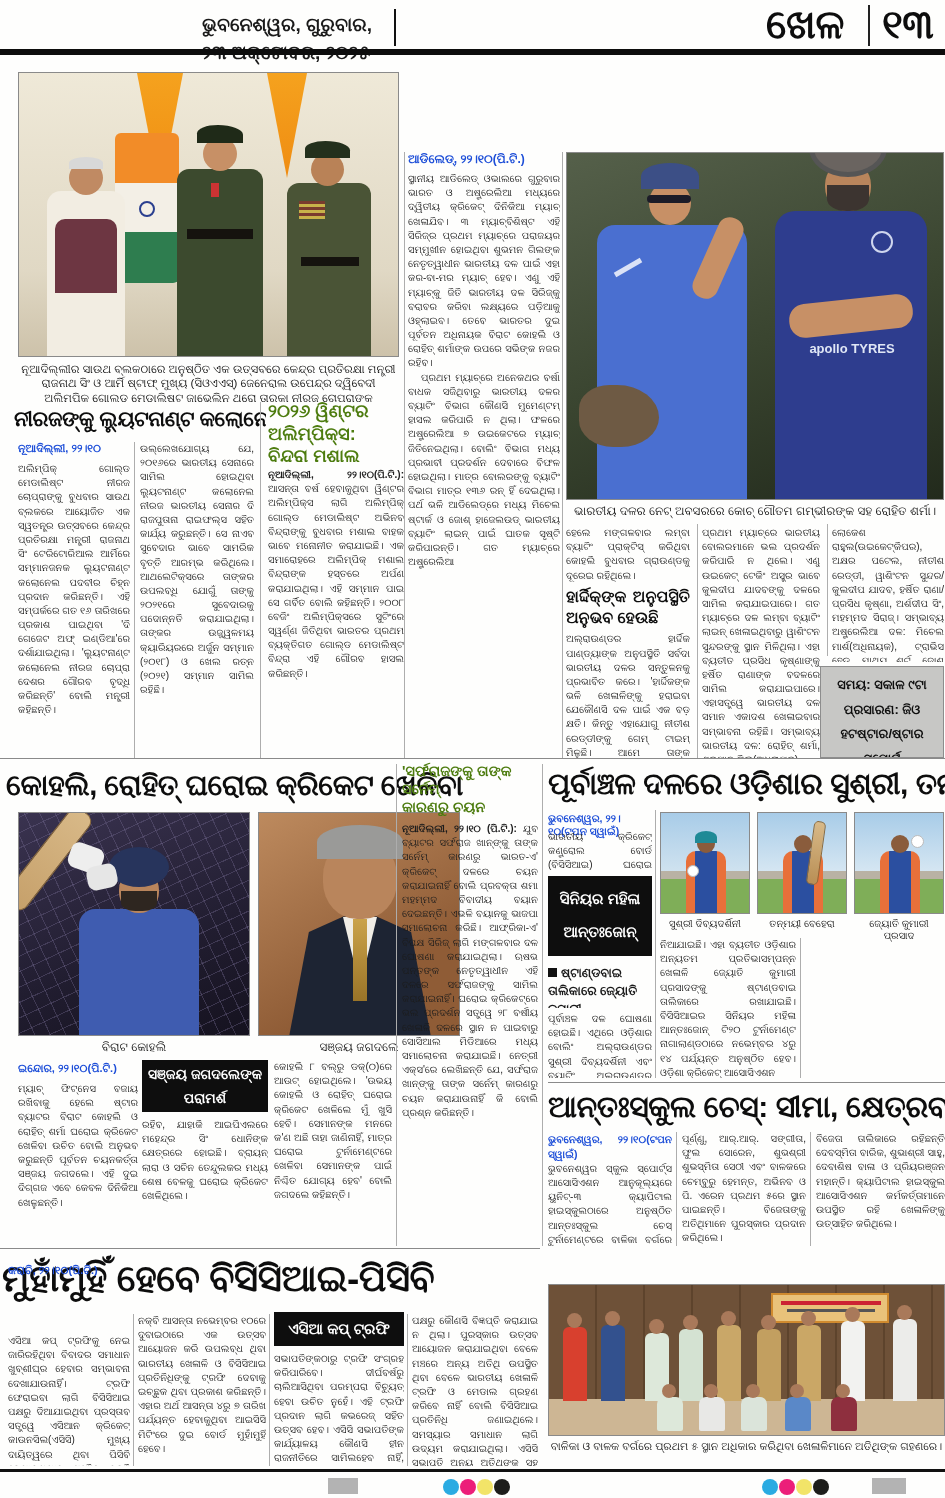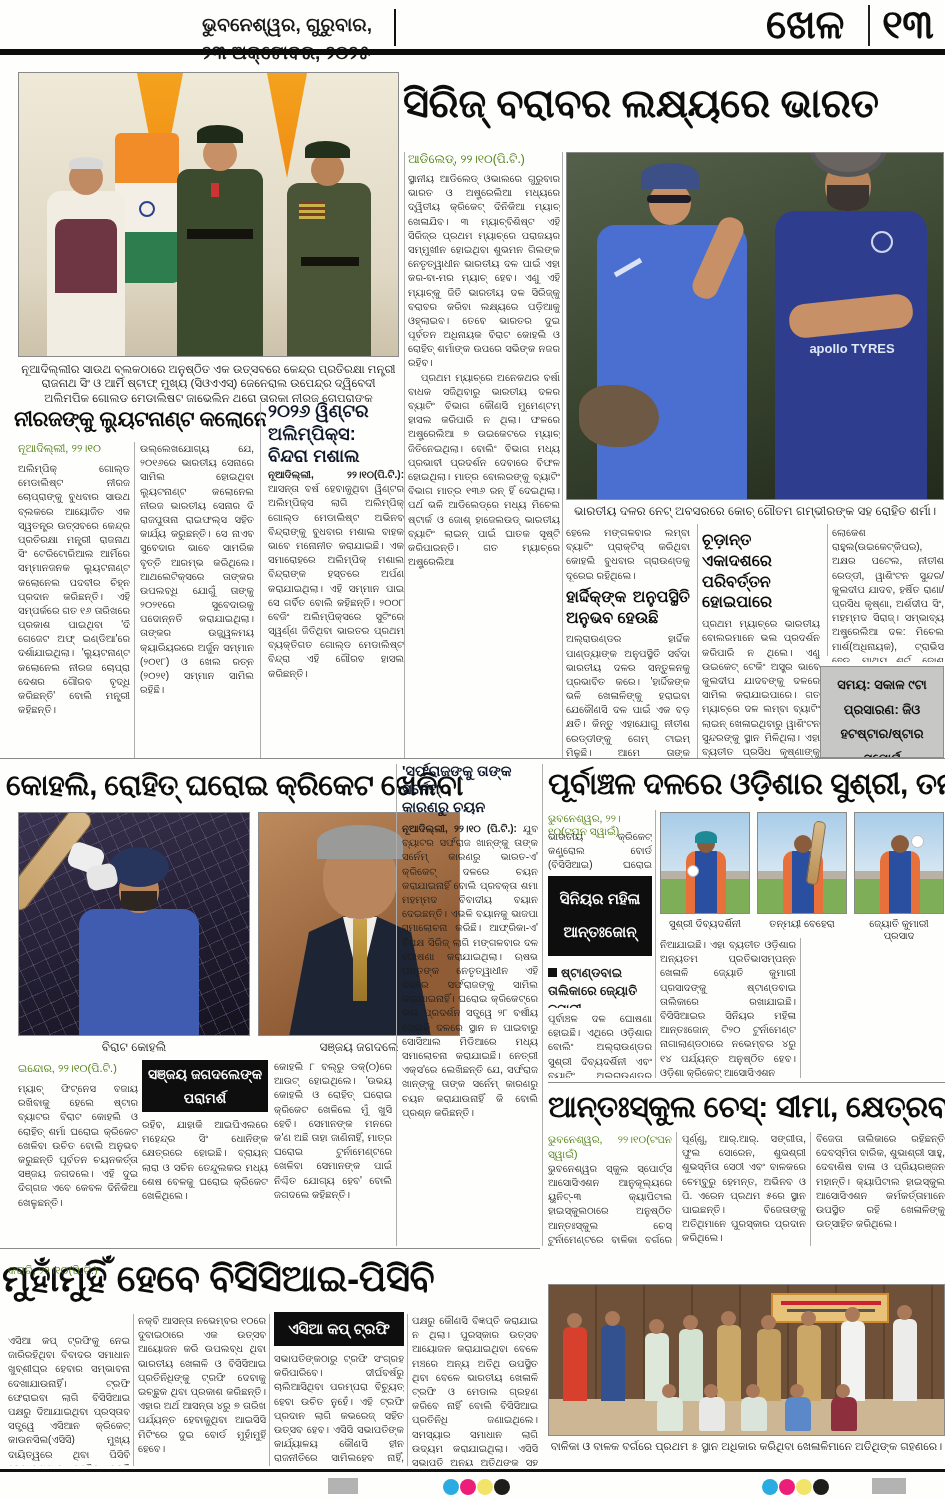--- a/index.html
+++ b/index.html
@@ -1,22 +1,22 @@
 <!DOCTYPE html>
 <html><head>
 <meta charset="utf-8">
 <style>
   * { margin:0; padding:0; box-sizing:border-box; }
   html,body { background:#ffffff; }
   .page { position:relative; width:945px; height:1498px; background:#fefefd; overflow:hidden;
           font-family:"Liberation Sans","DejaVu Sans",sans-serif; color:#1a1a1a; }
   .abs { position:absolute; }
   .hl { font-weight:900; color:#0d0d0d; white-space:nowrap; overflow:hidden; letter-spacing:-0.5px; }
-  .hl2 { font-weight:800; color:#0f172a; overflow:hidden; line-height:1.25; }
-  .dl { font-weight:normal; font-size:11px; color:#4d7c0f; }
+  .hl2 { font-weight:800; color:#4d7c0f; overflow:hidden; line-height:1.25; }
+  .dl { font-weight:bold; font-size:11px; color:#1d4ed8; }
   .art { font-size:10px; line-height:1.42; text-align:justify; overflow:hidden; color:#1c1c1c; word-break:break-word; }
   .art .ind { text-indent:13px; }
   .cap { font-size:12px; color:#161616; text-align:center; overflow:hidden; font-weight:500; }
   .capsm { font-size:10px; color:#161616; text-align:center; overflow:hidden; }
   .photo { border:1px solid #8a8a8a; overflow:hidden; background:#ccc; }
   .vr { position:absolute; width:1px; background:#adadad; }
   .hr { position:absolute; background:#8a8a8a; height:1px; }
   .box-black { background:#0e0e0e; color:#fff; text-align:center; font-weight:800; overflow:hidden; }
   .box-gray { background:#c7c7c5; border:1px solid #8d8d8d; color:#0d0d0d; text-align:center; font-weight:800; overflow:hidden; }
   .subhead { font-size:16px; font-weight:800; line-height:1.3; color:#0d0d0d; margin:4px 0 4px; overflow:hidden; }
@@ -76,21 +76,20 @@
     </div>
     <div class="abs" style="left:268px;top:110px;width:84px;height:175px;background:#4a5436;border-radius:12px 12px 0 0;">
       <div class="abs" style="left:24px;top:-30px;width:33px;height:33px;border-radius:50%;background:#b98257;"></div>
       <div class="abs" style="left:18px;top:-42px;width:45px;height:17px;border-radius:50% 60% 0 0;background:#23301c;"></div>
       <div class="abs" style="left:12px;top:18px;width:26px;height:18px;background:repeating-linear-gradient(0deg,#c8b24a 0 3px,#7a3b2e 3px 6px);"></div>
       <div class="abs" style="left:14px;top:74px;width:58px;height:9px;background:#15130e;"></div>
     </div>
   </div>
   <div class="abs cap" style="left:18px;top:362px;width:381px;height:40px;font-size:11.5px;line-height:1.25;">ନୂଆଦିଲ୍ଲୀର ସାଉଥ ବ୍ଲକଠାରେ ଅନୁଷ୍ଠିତ ଏକ ଉତ୍ସବରେ କେନ୍ଦ୍ର ପ୍ରତିରକ୍ଷା ମନ୍ତ୍ରୀ ରାଜନାଥ ସିଂ ଓ ଆର୍ମି ଷ୍ଟାଫ୍ ମୁଖ୍ୟ (ସିଓଏଏସ୍) ଜେନେରାଲ ଉପେନ୍ଦ୍ର ଦ୍ୱିବେଦୀ ଅଲିମ୍ପିକ୍ ଗୋଲ୍ଡ ମେଡାଲିଷ୍ଟ ଜାଭେଲିନ୍ ଥ୍ରୋ ତାରକା ନୀରଜ ଚୋପ୍ରାଙ୍କୁ ସମ୍ମାନଜନକ ଲ୍ୟୁଟନାଣ୍ଟ କଲୋନେଲ ଉପାଧିରେ ସମ୍ମାନିତ କରୁଛନ୍ତି।</div>
 
-  <div class="abs hl" style="left:403px;top:74px;width:540px;font-size:40px;line-height:58px;">ସିରିଜ୍ ବରାବର ଲକ୍ଷ୍ୟରେ ଭାରତ</div>
   <div class="abs dl" style="left:408px;top:152px;width:152px;font-size:12px;">ଆଡିଲେଡ୍, ୨୨।୧୦(ପି.ଟି.)</div>
   <div class="abs art" style="left:408px;top:172px;width:152px;height:586px;">
     <p>ସ୍ଥାନୀୟ ଆଡିଲେଡ୍ ଓଭାଲରେ ଗୁରୁବାର ଭାରତ ଓ ଅଷ୍ଟ୍ରେଲିଆ ମଧ୍ୟରେ ଦ୍ୱିତୀୟ କ୍ରିକେଟ୍ ଦିନିକିଆ ମ୍ୟାଚ୍ ଖେଳାଯିବ। ୩ ମ୍ୟାଚ୍‌ବିଶିଷ୍ଟ ଏହି ସିରିଜ୍‌ର ପ୍ରଥମ ମ୍ୟାଚ୍‌ରେ ପରାଜୟର ସମ୍ମୁଖୀନ ହୋଇଥିବା ଶୁଭମନ ଗିଲଙ୍କ ନେତୃତ୍ୱାଧୀନ ଭାରତୀୟ ଦଳ ପାଇଁ ଏହା କର-ବା-ମର ମ୍ୟାଚ୍ ହେବ। ଏଣୁ ଏହି ମ୍ୟାଚ୍‌କୁ ଜିତି ଭାରତୀୟ ଦଳ ସିରିଜ୍‌କୁ ବରାବର କରିବା ଲକ୍ଷ୍ୟରେ ପଡ଼ିଆକୁ ଓହ୍ଲାଇବ। ତେବେ ଭାରତର ଦୁଇ ପୂର୍ବତନ ଅଧିନାୟକ ବିରାଟ କୋହଲି ଓ ରୋହିତ୍ ଶର୍ମାଙ୍କ ଉପରେ ସଭିଙ୍କ ନଜର ରହିବ।</p>
     <p class="ind">ପ୍ରଥମ ମ୍ୟାଚ୍‌ରେ ଅନେକଥର ବର୍ଷା ବାଧକ ସଜିଥିବାରୁ ଭାରତୀୟ ଦଳର ବ୍ୟାଟିଂ ବିଭାଗ କୌଣସି ମୁମେଣ୍ଟମ୍ ହାସଲ କରିପାରି ନ ଥିଲା। ଫଳରେ ଅଷ୍ଟ୍ରେଲିଆ ୭ ଉଇକେଟରେ ମ୍ୟାଚ୍ ଜିତିନେଇଥିଲା। ବୋଲିଂ ବିଭାଗ ମଧ୍ୟ ପ୍ରଭାବୀ ପ୍ରଦର୍ଶନ ଦେବାରେ ବିଫଳ ହୋଇଥିଲା। ମାତ୍ର ବୋଲରଙ୍କୁ ବ୍ୟାଟିଂ ବିଭାଗ ମାତ୍ର ୧୩୬ ରନ୍ ହିଁ ଦେଇଥିଲା। ପର୍ଥ ଭଳି ଆଡିଲେଡ୍‌ରେ ମଧ୍ୟ ମିଚେଲ ଷ୍ଟାର୍କ ଓ ଜୋଶ୍ ହାଜେଲଉଡ୍ ଭାରତୀୟ ବ୍ୟାଟିଂ ଲାଇନ୍ ପାଇଁ ଘାତକ ସୃଷ୍ଟି କରିପାରନ୍ତି। ଗତ ମ୍ୟାଚ୍‌ରେ ଅଷ୍ଟ୍ରେଲିଆ</p>
   </div>
 
   <div class="abs cap" style="left:566px;top:504px;width:378px;height:16px;">ଭାରତୀୟ ଦଳର ନେଟ୍ ଅବସରରେ କୋଚ୍ ଗୌତମ ଗମ୍ଭୀରଙ୍କ ସହ ରୋହିତ ଶର୍ମା।</div>
   <div class="abs photo" style="left:566px;top:152px;width:378px;height:348px;">
     <div class="abs" style="left:0;top:0;width:100%;height:100%;background:linear-gradient(160deg,#55604a,#39442f 55%,#222a1c);"></div>
     <div class="abs" style="left:30px;top:72px;width:150px;height:276px;background:#4a6fd0;border-radius:18px 18px 0 0;">
@@ -110,21 +109,20 @@
       <div class="abs" style="left:96px;top:20px;width:22px;height:22px;border-radius:50%;border:2px solid #cfd6ee;"></div>
     </div>
   </div>
 
   <div class="abs art" style="left:566px;top:526px;width:124px;height:232px;">
     <p>ହେଲେ ମଙ୍ଗଳବାର ଲମ୍ବା ବ୍ୟାଟିଂ ପ୍ରାକ୍ଟିସ୍ କରିଥିବା କୋହଲି ବୁଧବାର ଗ୍ରାଉଣ୍ଡକୁ ଦୂରେଇ ରହିଥିଲେ।</p>
     <div class="subhead">ହାର୍ଦ୍ଦିକ୍‌ଙ୍କ ଅନୁପସ୍ଥିତି ଅନୁଭବ ହେଉଛି</div>
     <p>ଅଲ୍‌ରାଉଣ୍ଡର ହାର୍ଦ୍ଦିକ ପାଣ୍ଡ୍ୟାଙ୍କ ଅନୁପସ୍ଥିତି ସର୍ବଦା ଭାରତୀୟ ଦଳର ସନ୍ତୁଳନକୁ ପ୍ରଭାବିତ କରେ। 'ହାର୍ଦ୍ଦିକଙ୍କ ଭଳି ଖେଳାଳିଙ୍କୁ ହରାଇବା ଯେକୌଣସି ଦଳ ପାଇଁ ଏକ ବଡ଼ କ୍ଷତି। କିନ୍ତୁ ଏହାଯୋଗୁ ନୀତୀଶ ରେଡ୍ଡୀଙ୍କୁ ଗେମ୍ ଟାଇମ୍ ମିଳୁଛି। ଆମେ ତାଙ୍କ ପ୍ରଦର୍ଶନରେ ସୁଧାର ଆଣିବାକୁ ଚେଷ୍ଟା କରୁଛୁ। ପ୍ରତ୍ୟେକ ଦଳକୁ ଜଣେ ଅଲ୍‌ରାଉଣ୍ଡର ଦରକାର ଏବଂ ଆମେ ତାଙ୍କୁ ସେହି ଭୂମିକା ଲାଗି ପ୍ରସ୍ତୁତ କରୁଛୁ' ବୋଲି ଭାରତୀୟ ଦଳର ବ୍ୟାଟିଂ</p>
   </div>
   <div class="abs art" style="left:702px;top:526px;width:118px;height:232px;">
-    <div class="subhead">ଚୂଡ଼ାନ୍ତ ଏକାଦଶରେ ପରିବର୍ତ୍ତନ ହୋଇପାରେ</div>
     <p>ପ୍ରଥମ ମ୍ୟାଚ୍‌ରେ ଭାରତୀୟ ବୋଲରମାନେ ଭଲ ପ୍ରଦର୍ଶନ କରିପାରି ନ ଥିଲେ। ଏଣୁ ଉଇକେଟ୍ ଟେକିଂ ଅସ୍ତ୍ର ଭାବେ କୁଲଦୀପ ଯାଦବଙ୍କୁ ଦଳରେ ସାମିଲ କରାଯାଇପାରେ। ଗତ ମ୍ୟାଚ୍‌ରେ ଦଳ ଲମ୍ବା ବ୍ୟାଟିଂ ଲାଇନ୍ ଖେଳାଇଥିବାରୁ ୱାଶିଂଟନ ସୁନ୍ଦରଙ୍କୁ ସ୍ଥାନ ମିଳିଥିଲା। ଏହା ବ୍ୟତୀତ ପ୍ରସିଧ କୃଷ୍ଣାଙ୍କୁ ହର୍ଷିତ ରାଣାଙ୍କ ବଦଳରେ ସାମିଲ କରାଯାଇପାରେ। ଏହାସତ୍ତ୍ୱେ ଭାରତୀୟ ଦଳ ସମାନ ଏକାଦଶ ଖେଳାଇବାର ସମ୍ଭାବନା ରହିଛି। ସମ୍ଭାବ୍ୟ ଭାରତୀୟ ଦଳ: ରୋହିତ୍ ଶର୍ମା, ଶୁଭମାନ ଗିଲ୍(ଅଧିନାୟକ),</p>
   </div>
   <div class="abs art" style="left:832px;top:526px;width:112px;height:136px;">
     <p>ଲୋକେଶ ରାହୁଲ(ଉଇକେଟ୍‌କିପର), ଅକ୍ଷର ପଟେଲ, ନୀତୀଶ ରେଡ୍ଡୀ, ୱାଶିଂଟନ ସୁନ୍ଦର/କୁଲଦୀପ ଯାଦବ, ହର୍ଷିତ ରାଣା/ପ୍ରସିଧ କୃଷ୍ଣା, ଅର୍ଶଦୀପ ସିଂ, ମହମ୍ମଦ ସିରାଜ୍। ସମ୍ଭାବ୍ୟ ଅଷ୍ଟ୍ରେଲିଆ ଦଳ: ମିଚେଲ ମାର୍ଶ(ଅଧିନାୟକ), ଟ୍ରାଭିସ ହେଡ୍, ମାଥ୍ୟୁ ଶର୍ଟ, ଜୋଶ୍ ଫିଲିପ/ଆଲେକ୍ସ କାରି, ମ୍ୟାଟ ରେନଶ, କୁପର କନୋଲି, ମିଚେଲ ଓୱେନ, ମିଚେଲ ଷ୍ଟାର୍କ, ନାଥନ ଏଲିସ, ଆଡାମ ଜମ୍ପା, ଜୋଶ୍ ହାଜେଲଉଡ୍।</p>
   </div>
   <div class="abs box-gray" style="left:820px;top:666px;width:124px;height:92px;font-size:13px;line-height:1.9;padding-top:6px;">
     <div>ସମୟ: ସକାଳ ୯ଟା</div>
     <div>ପ୍ରସାରଣ: ଜିଓ</div>
     <div>ହଟଷ୍ଟାର/ଷ୍ଟାର ସ୍ପୋର୍ଟ</div>
   </div>

